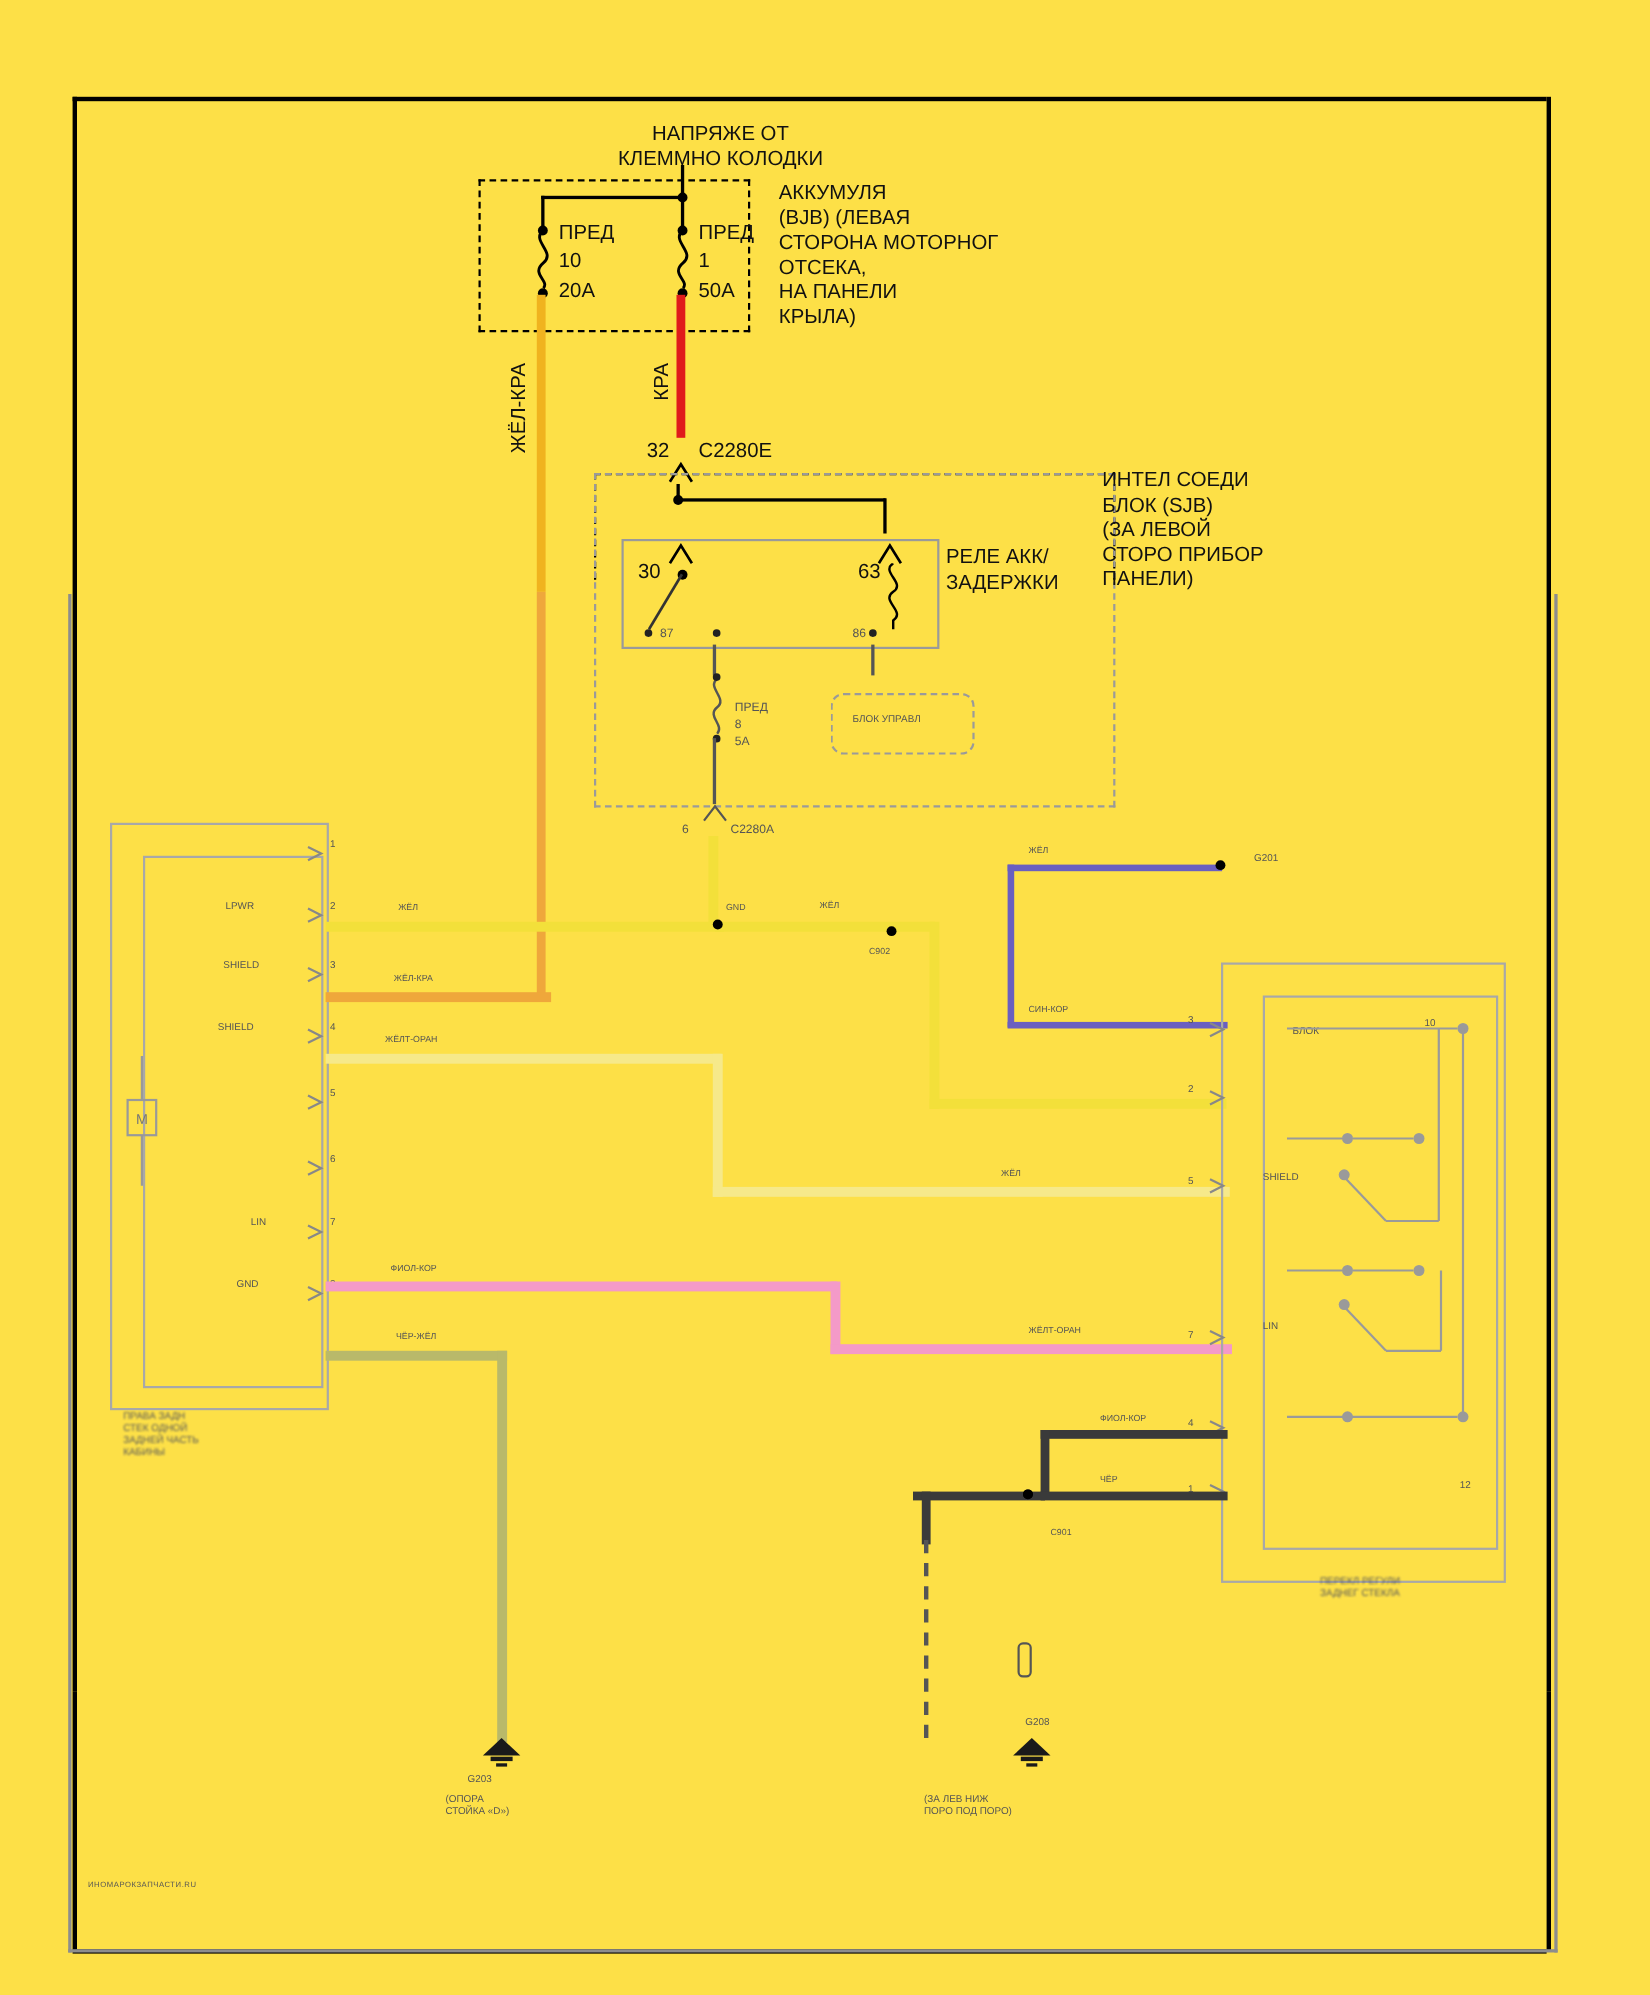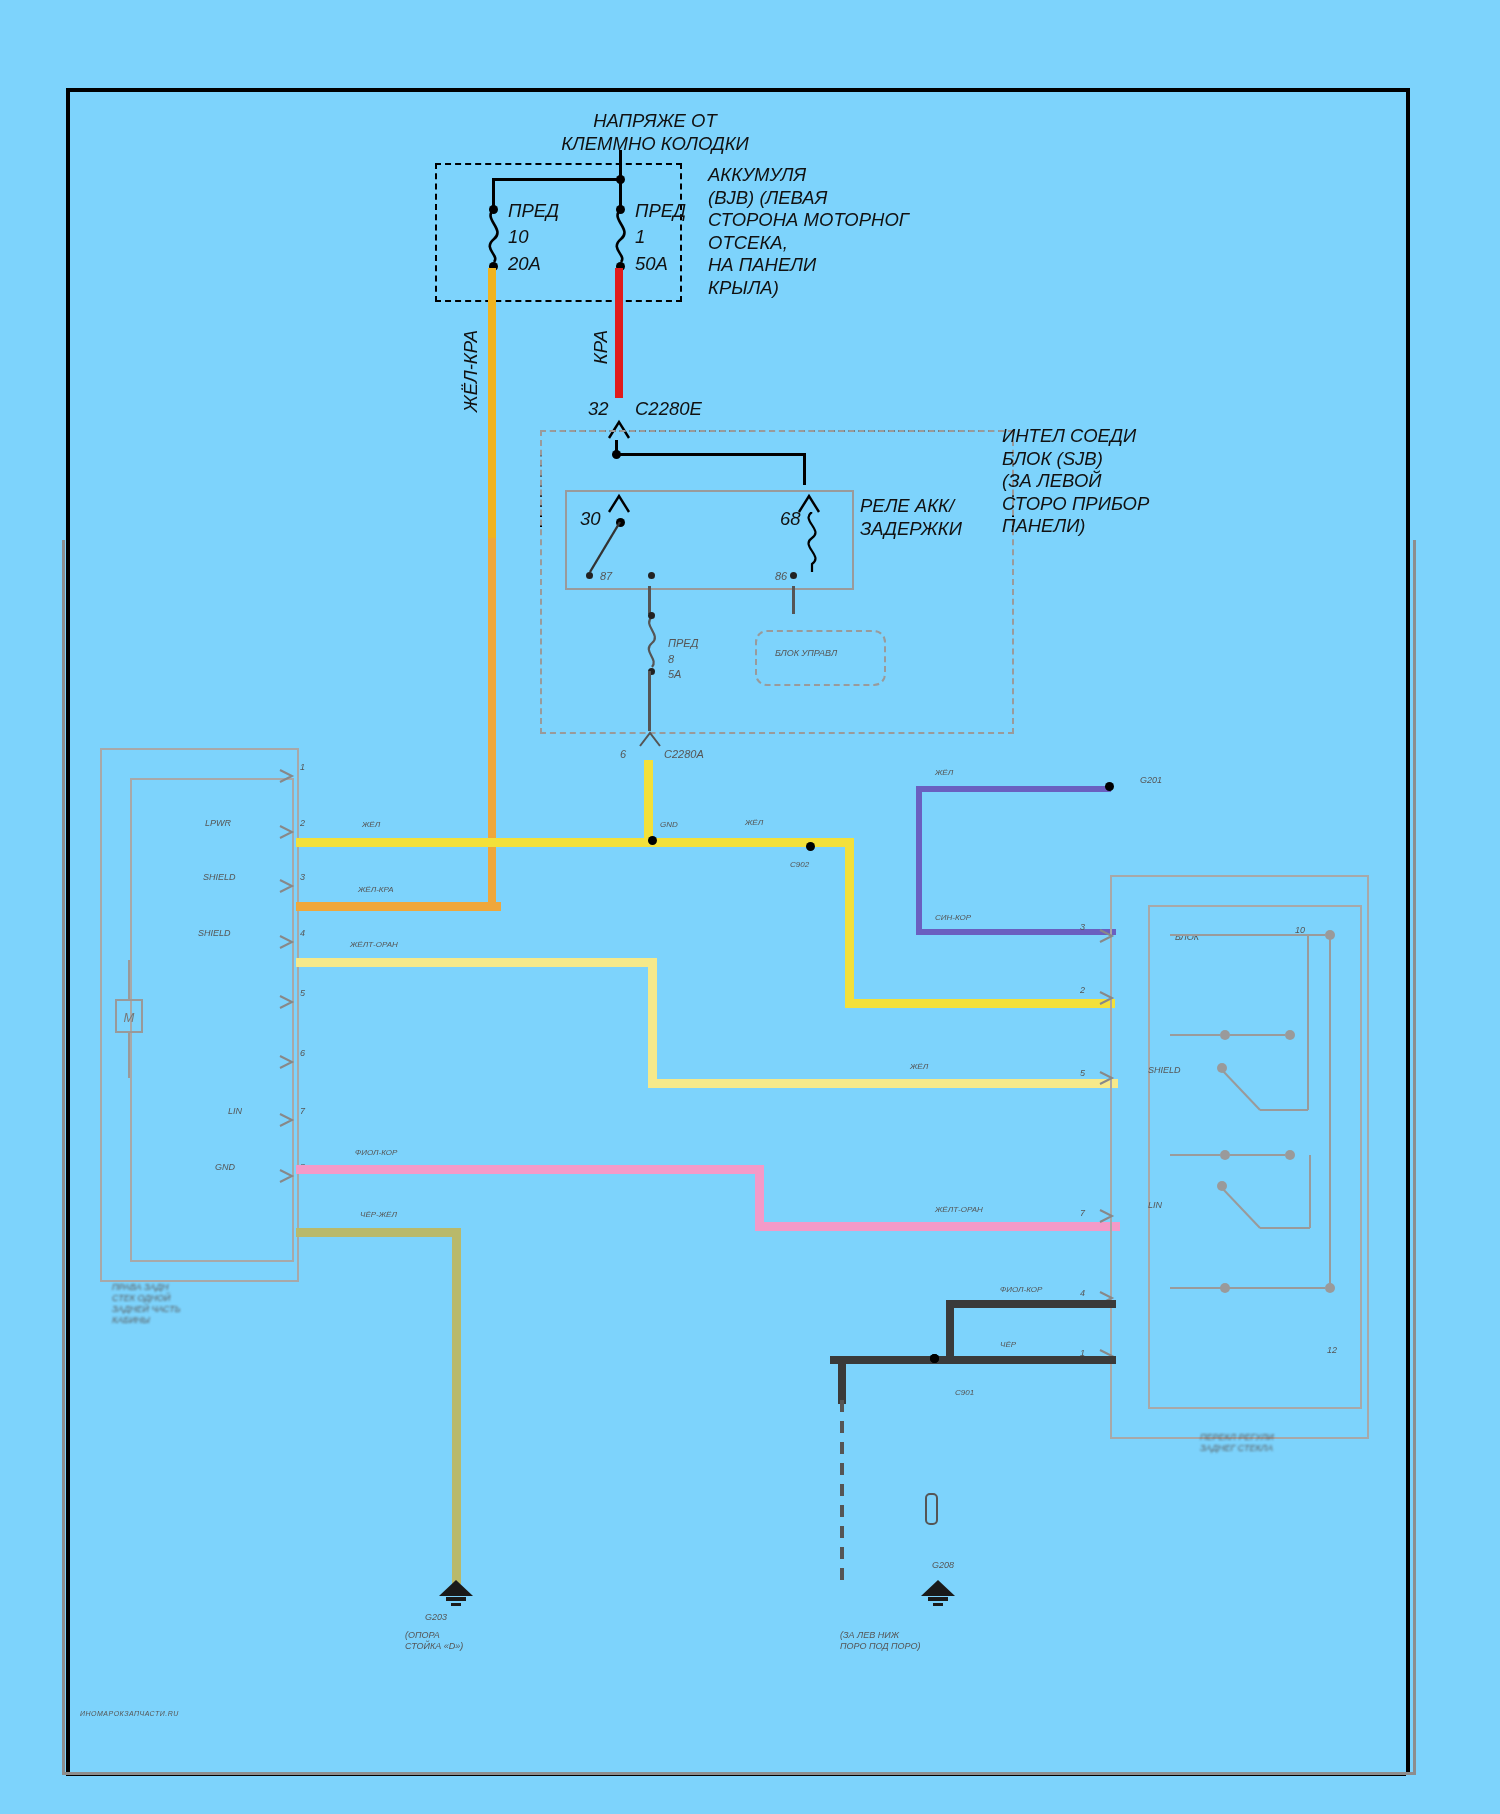--- a/index.html
+++ b/index.html
@@ -1,17 +1,17 @@
 <!DOCTYPE html>
 <html><head>
 <meta charset="utf-8">
 <style>
   html,body{margin:0;padding:0;background:#ffffff;}
   body{font-family:"Liberation Sans", sans-serif;}
-  #page{position:relative;width:1500px;height:1814px;background:#7dd3fc;overflow:hidden;font-style:italic;}
+  #page{position:relative;width:1500px;height:1814px;background:#fde047;overflow:hidden;}
 
   
   .frame{position:absolute;border:4px solid #000;}
   .frame-top{left:66px;top:88px;width:1340px;height:0;border-width:4px 0 0 0;}
   .frame-left{left:66px;top:88px;width:0;height:1450px;border-width:0 0 0 4px;}
   .frame-right{left:1406px;top:88px;width:0;height:1450px;border-width:0 4px 0 0;}
   .frame-bottom{left:66px;top:1772px;width:1340px;height:0;border-width:4px 0 0 0;}
   .frame-left2{left:66px;top:1538px;width:0;height:236px;border-width:0 0 0 4px;}
   .frame-right2{left:1406px;top:1538px;width:0;height:236px;border-width:0 4px 0 0;}
 
@@ -120,21 +120,21 @@
 
   <svg style="position:absolute;left:605px;top:492px;" width="28" height="22">
     <path d="M4 20 L14 4 L24 20" stroke="#000" stroke-width="2.4" fill="none"></path>
   </svg>
   <div class="lbl t18" style="left:580px;top:508px;">30</div>
   <div class="dot" style="left:616px;top:518px;"></div>
 
   <svg style="position:absolute;left:795px;top:492px;" width="28" height="22">
     <path d="M4 20 L14 4 L24 20" stroke="#000" stroke-width="2.4" fill="none"></path>
   </svg>
-  <div class="lbl t18" style="left:780px;top:508px;">68</div>
+  <div class="lbl t18" style="left:780px;top:508px;">63</div>
 
   <svg style="position:absolute;left:800px;top:512px;" width="22" height="62">
     <path d="M12 0 C 0 8, 24 18, 12 26 C 0 34, 24 44, 12 52 L12 60" stroke="#000" stroke-width="2.2" fill="none"></path>
   </svg>
 
   <svg style="position:absolute;left:580px;top:520px;" width="70" height="60">
     <line x1="40" y1="2" x2="10" y2="52" stroke="#333" stroke-width="2.4"></line>
   </svg>
   <div class="dot-s" style="left:586px;top:572px;"></div>
   <div class="lbl t11 blur" style="left:600px;top:570px;">87</div>

